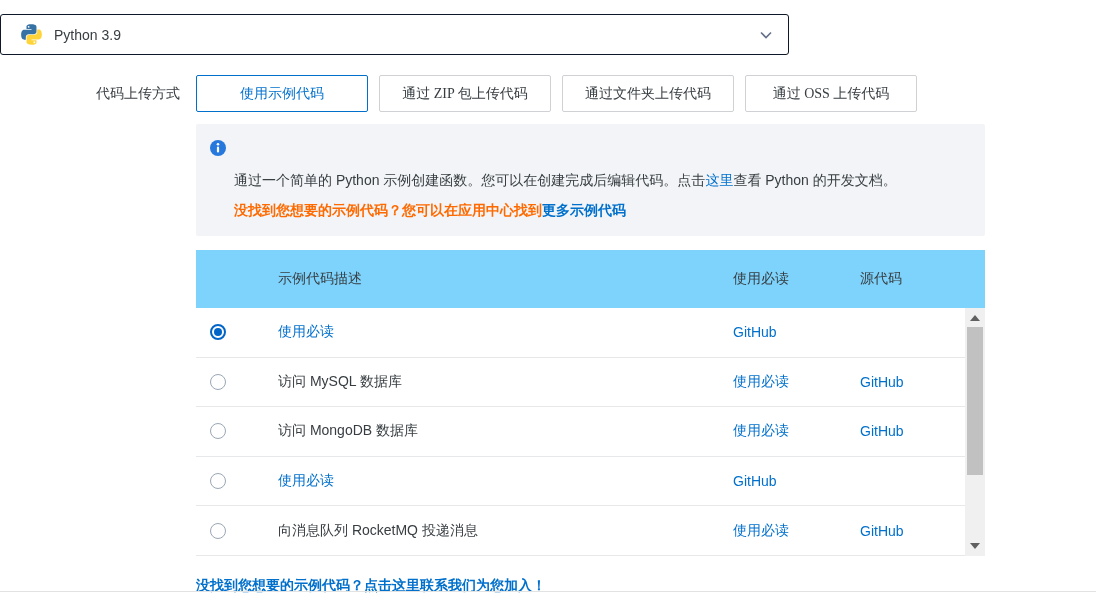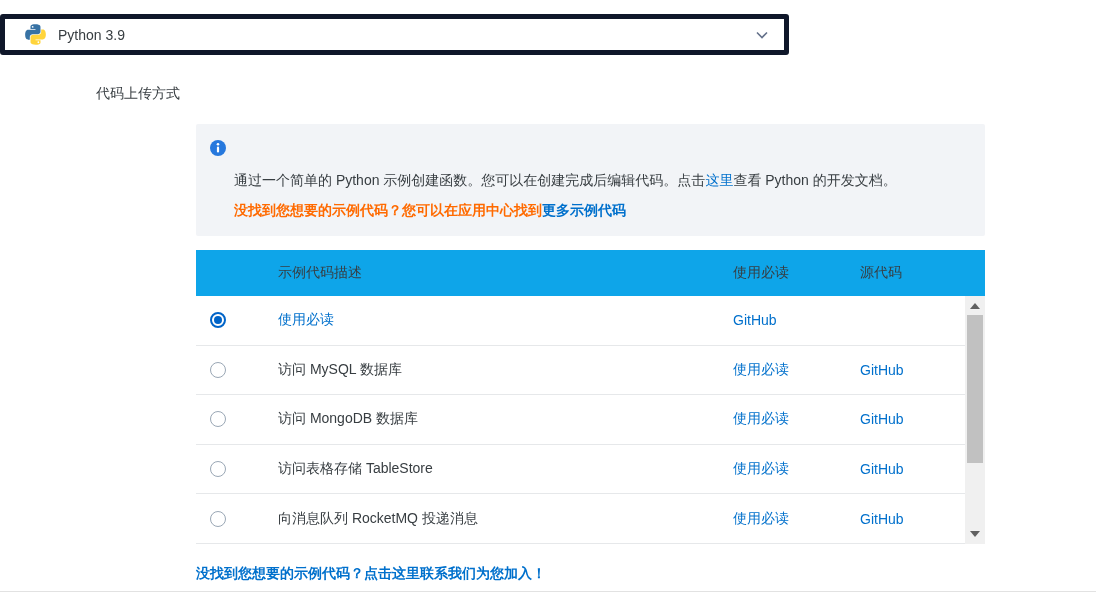--- a/index.html
+++ b/index.html
@@ -14,21 +14,21 @@
   .row-label {
     width:196px; text-align:right; padding-right:16px; color:#373d41;
     flex:0 0 196px;
   }
   .req { color:#f04134; margin-right:4px; font-size:13px; }
 
   
   .runtime-row { margin-top:14px; }
   .runtime-row .row-label { line-height:41px; }
   .select-box {
-    width:789px; height:41px; border:5px solid #0f172a; border-radius:3px;
+    width:789px; height:41px; border:1px solid #0f172a; border-radius:3px;
     display:flex; align-items:center; padding:0 14px 0 20px; background:#fff;
     cursor:pointer;
   }
   .select-box .py-icon { width:21px; height:21px; flex:0 0 21px; }
   .select-box .sel-text { margin-left:12px; flex:1; }
   .chevron { width:16px; height:16px; flex:0 0 16px; }
 
   
   .upload-row { margin-top:20px;font-family:Liberation Serif, serif; }
   .upload-row .row-label { line-height:37px; }
@@ -51,21 +51,21 @@
   }
   .banner-text { margin-left:8px; color:#373d41;margin-top:33px; }
   .banner-line2 { margin:12px 0 0 24px; color:#ff6a00; font-weight:bold; }
   a.link { color:#0070cc; text-decoration:none; cursor:pointer; }
   a.link.bold { font-weight:bold; }
 
   
   .sample-table { position:relative; margin:14px 0 0 196px; width:789px; }
   .t-header {
     display:grid; grid-template-columns:82px 455px 127px 1fr;
-    height:46px; align-items:center; background:#0ea5e9; color:#373d41;
+    height:58px; align-items:center; background:#7dd3fc; color:#373d41;
   }
   .t-body { position:relative; }
   .t-row {
     display:grid; grid-template-columns:82px 455px 127px 1fr;
     height:49.6px; align-items:center; border-bottom:1px solid #e6e8ea;
     background:#fff;
   }
   .cell-radio { padding-left:14px; display:flex; align-items:center; }
   .radio {
     width:16px; height:16px; border-radius:50%; border:1px solid #9aa7b5;
@@ -118,20 +118,26 @@
         <svg viewBox="0 0 16 16" width="16" height="16">
             <polyline points="3,5.5 8,10.5 13,5.5" fill="none" stroke="#64718a" stroke-width="1.6"></polyline>
           </svg>
       </span>
     </div>
   </div>
 
   
   <div class="form-row upload-row">
     <div class="row-label">代码上传方式</div>
+    <div class="tabs">
+      <div class="tab active">使用示例代码</div>
+      <div class="tab">通过 ZIP 包上传代码</div>
+      <div class="tab">通过文件夹上传代码</div>
+      <div class="tab">通过 OSS 上传代码</div>
+    </div>
   </div>
 
   
   <div class="banner">
     <div class="banner-line1">
       <span class="info-icon">
         <svg viewBox="0 0 16 16" width="16" height="16">
           <circle cx="8" cy="8" r="8" fill="#2678dd"></circle>
           <circle cx="8" cy="4.3" r="1.3" fill="#fff"></circle>
           <rect x="6.9" y="6.6" width="2.2" height="6" rx="1.1" fill="#fff"></rect>
@@ -175,21 +181,20 @@
           </div>
         <div>访问 MongoDB 数据库</div>
         <div><a class="link">使用必读</a></div>
         <div><a class="link">GitHub</a></div>
       </div>
 
       <div class="t-row">
         <div class="cell-radio">
             <span class="radio"></span>
           </div>
-        <div>访问表格存储 TableStore</div>
         <div><a class="link">使用必读</a></div>
         <div><a class="link">GitHub</a></div>
       </div>
 
       <div class="t-row">
         <div class="cell-radio">
             <span class="radio"></span>
           </div>
         <div>向消息队列 RocketMQ 投递消息</div>
         <div><a class="link">使用必读</a></div>

